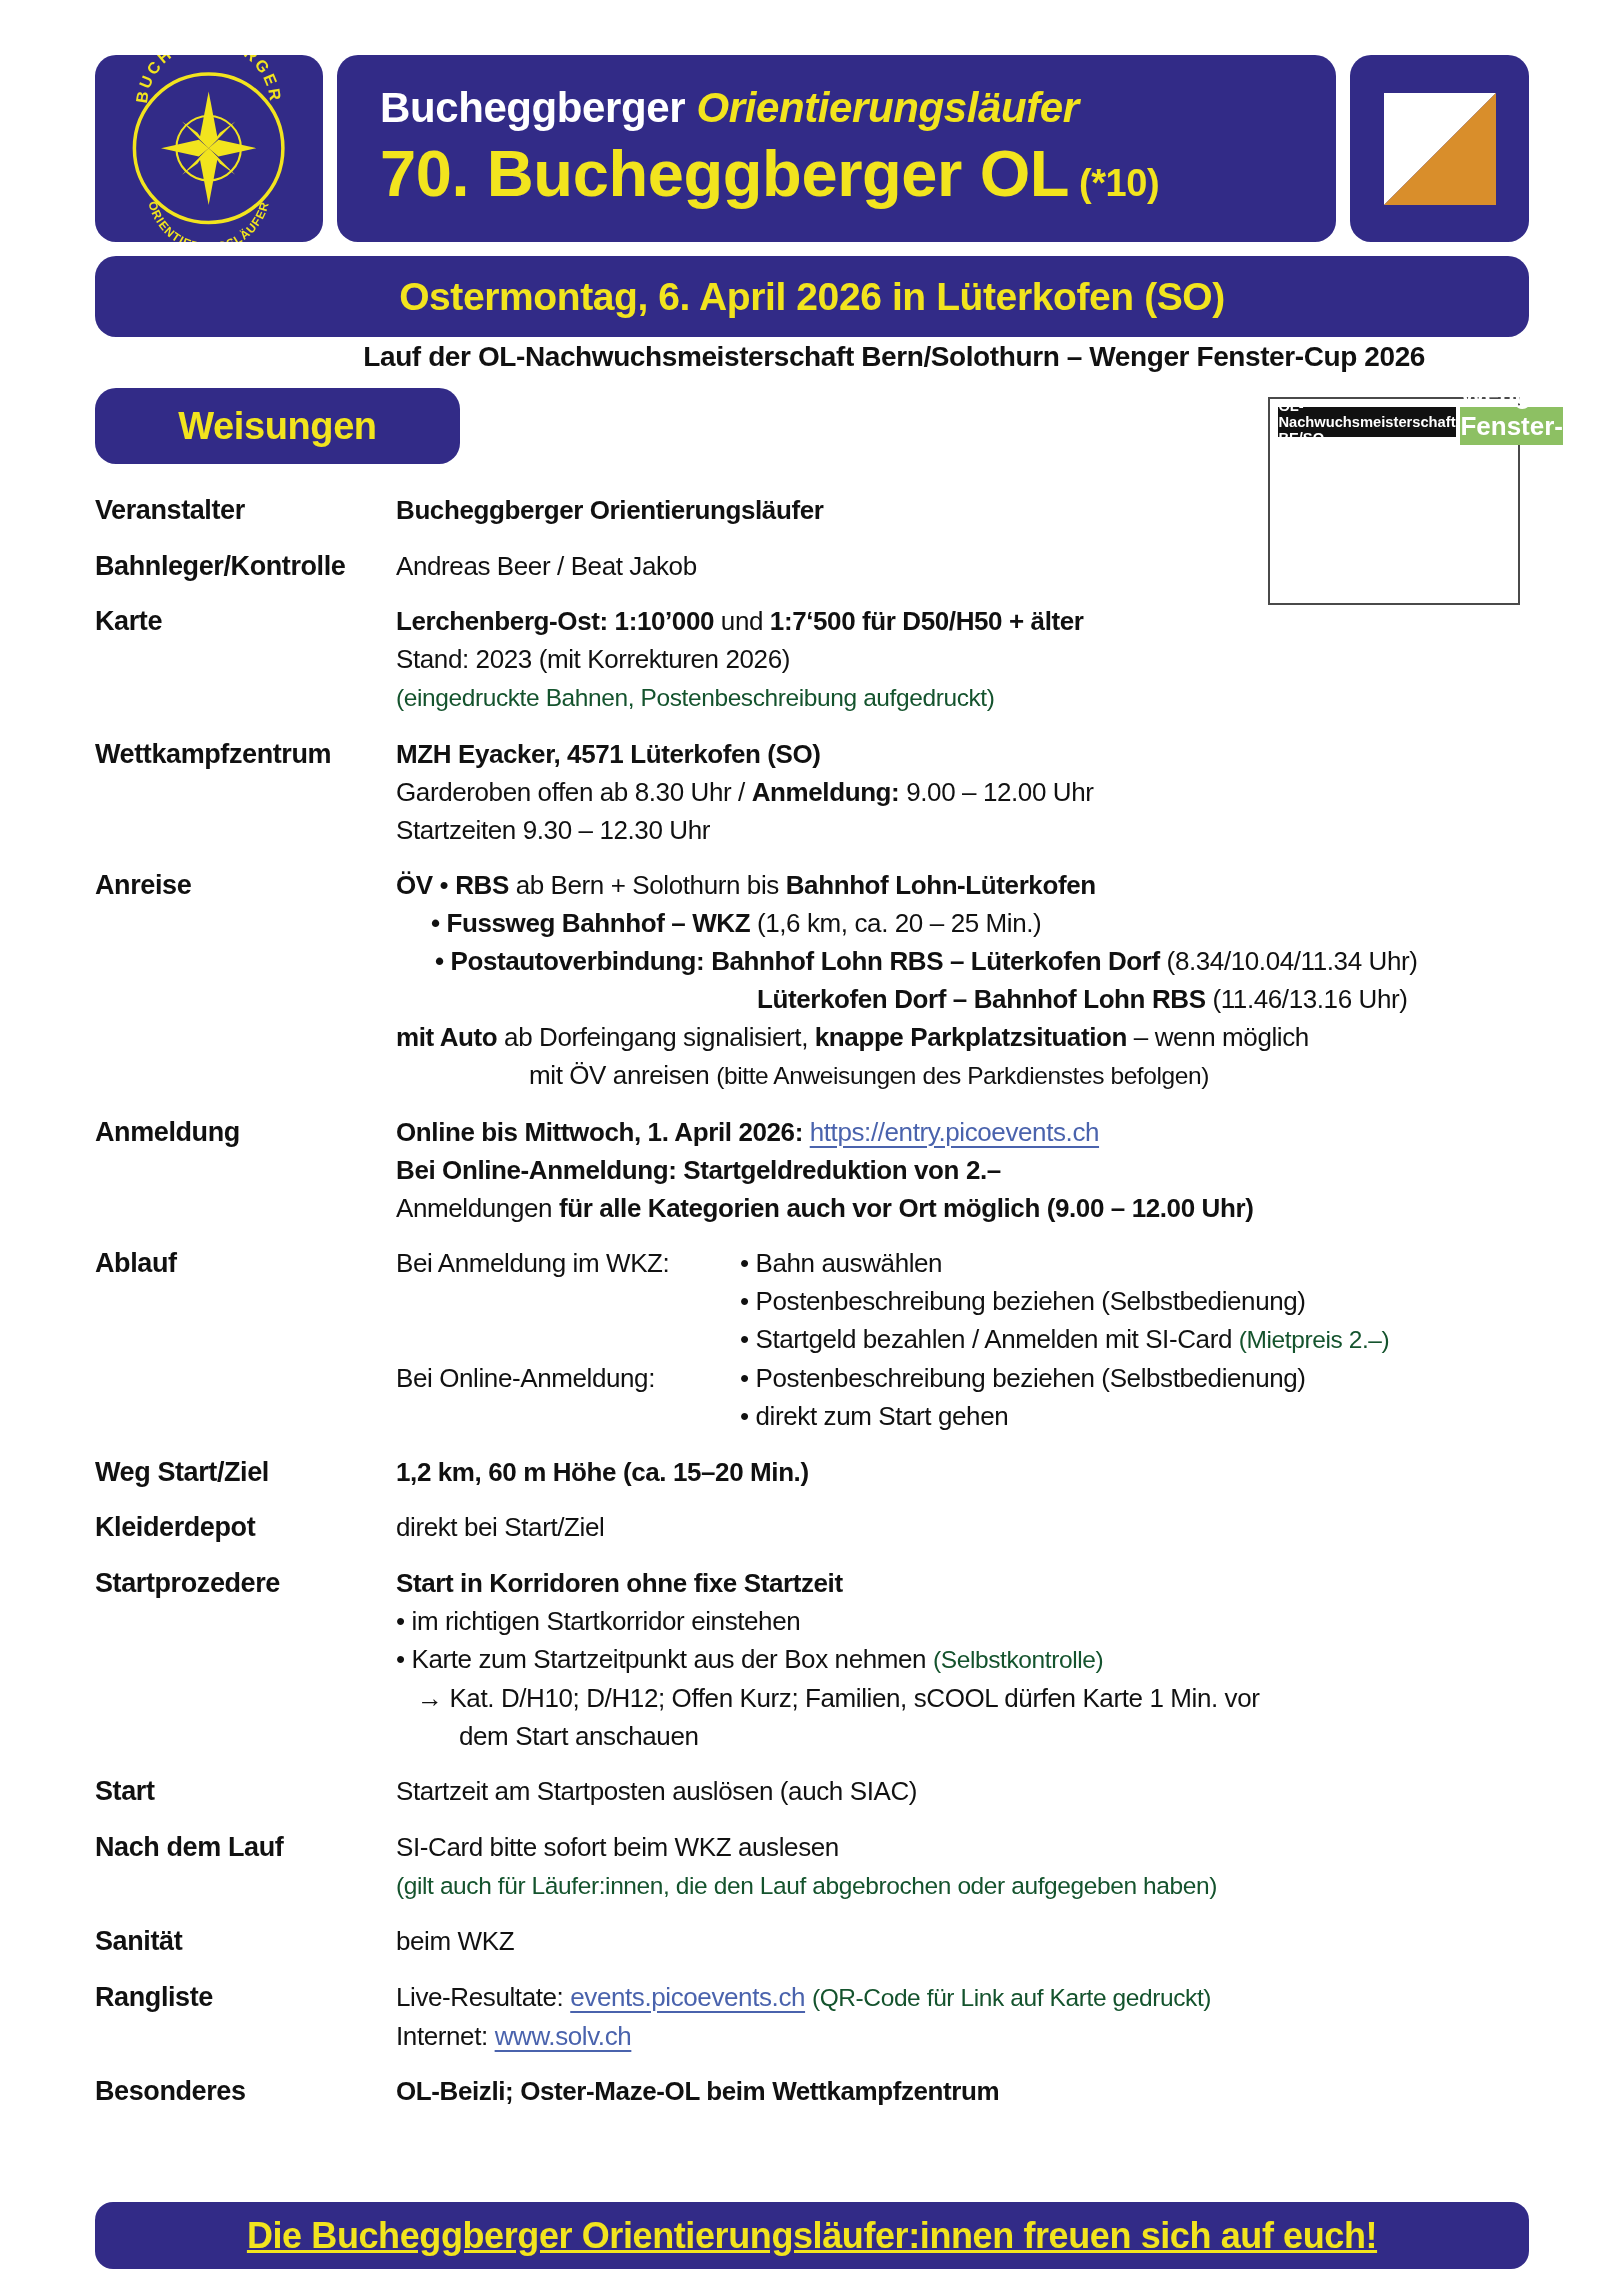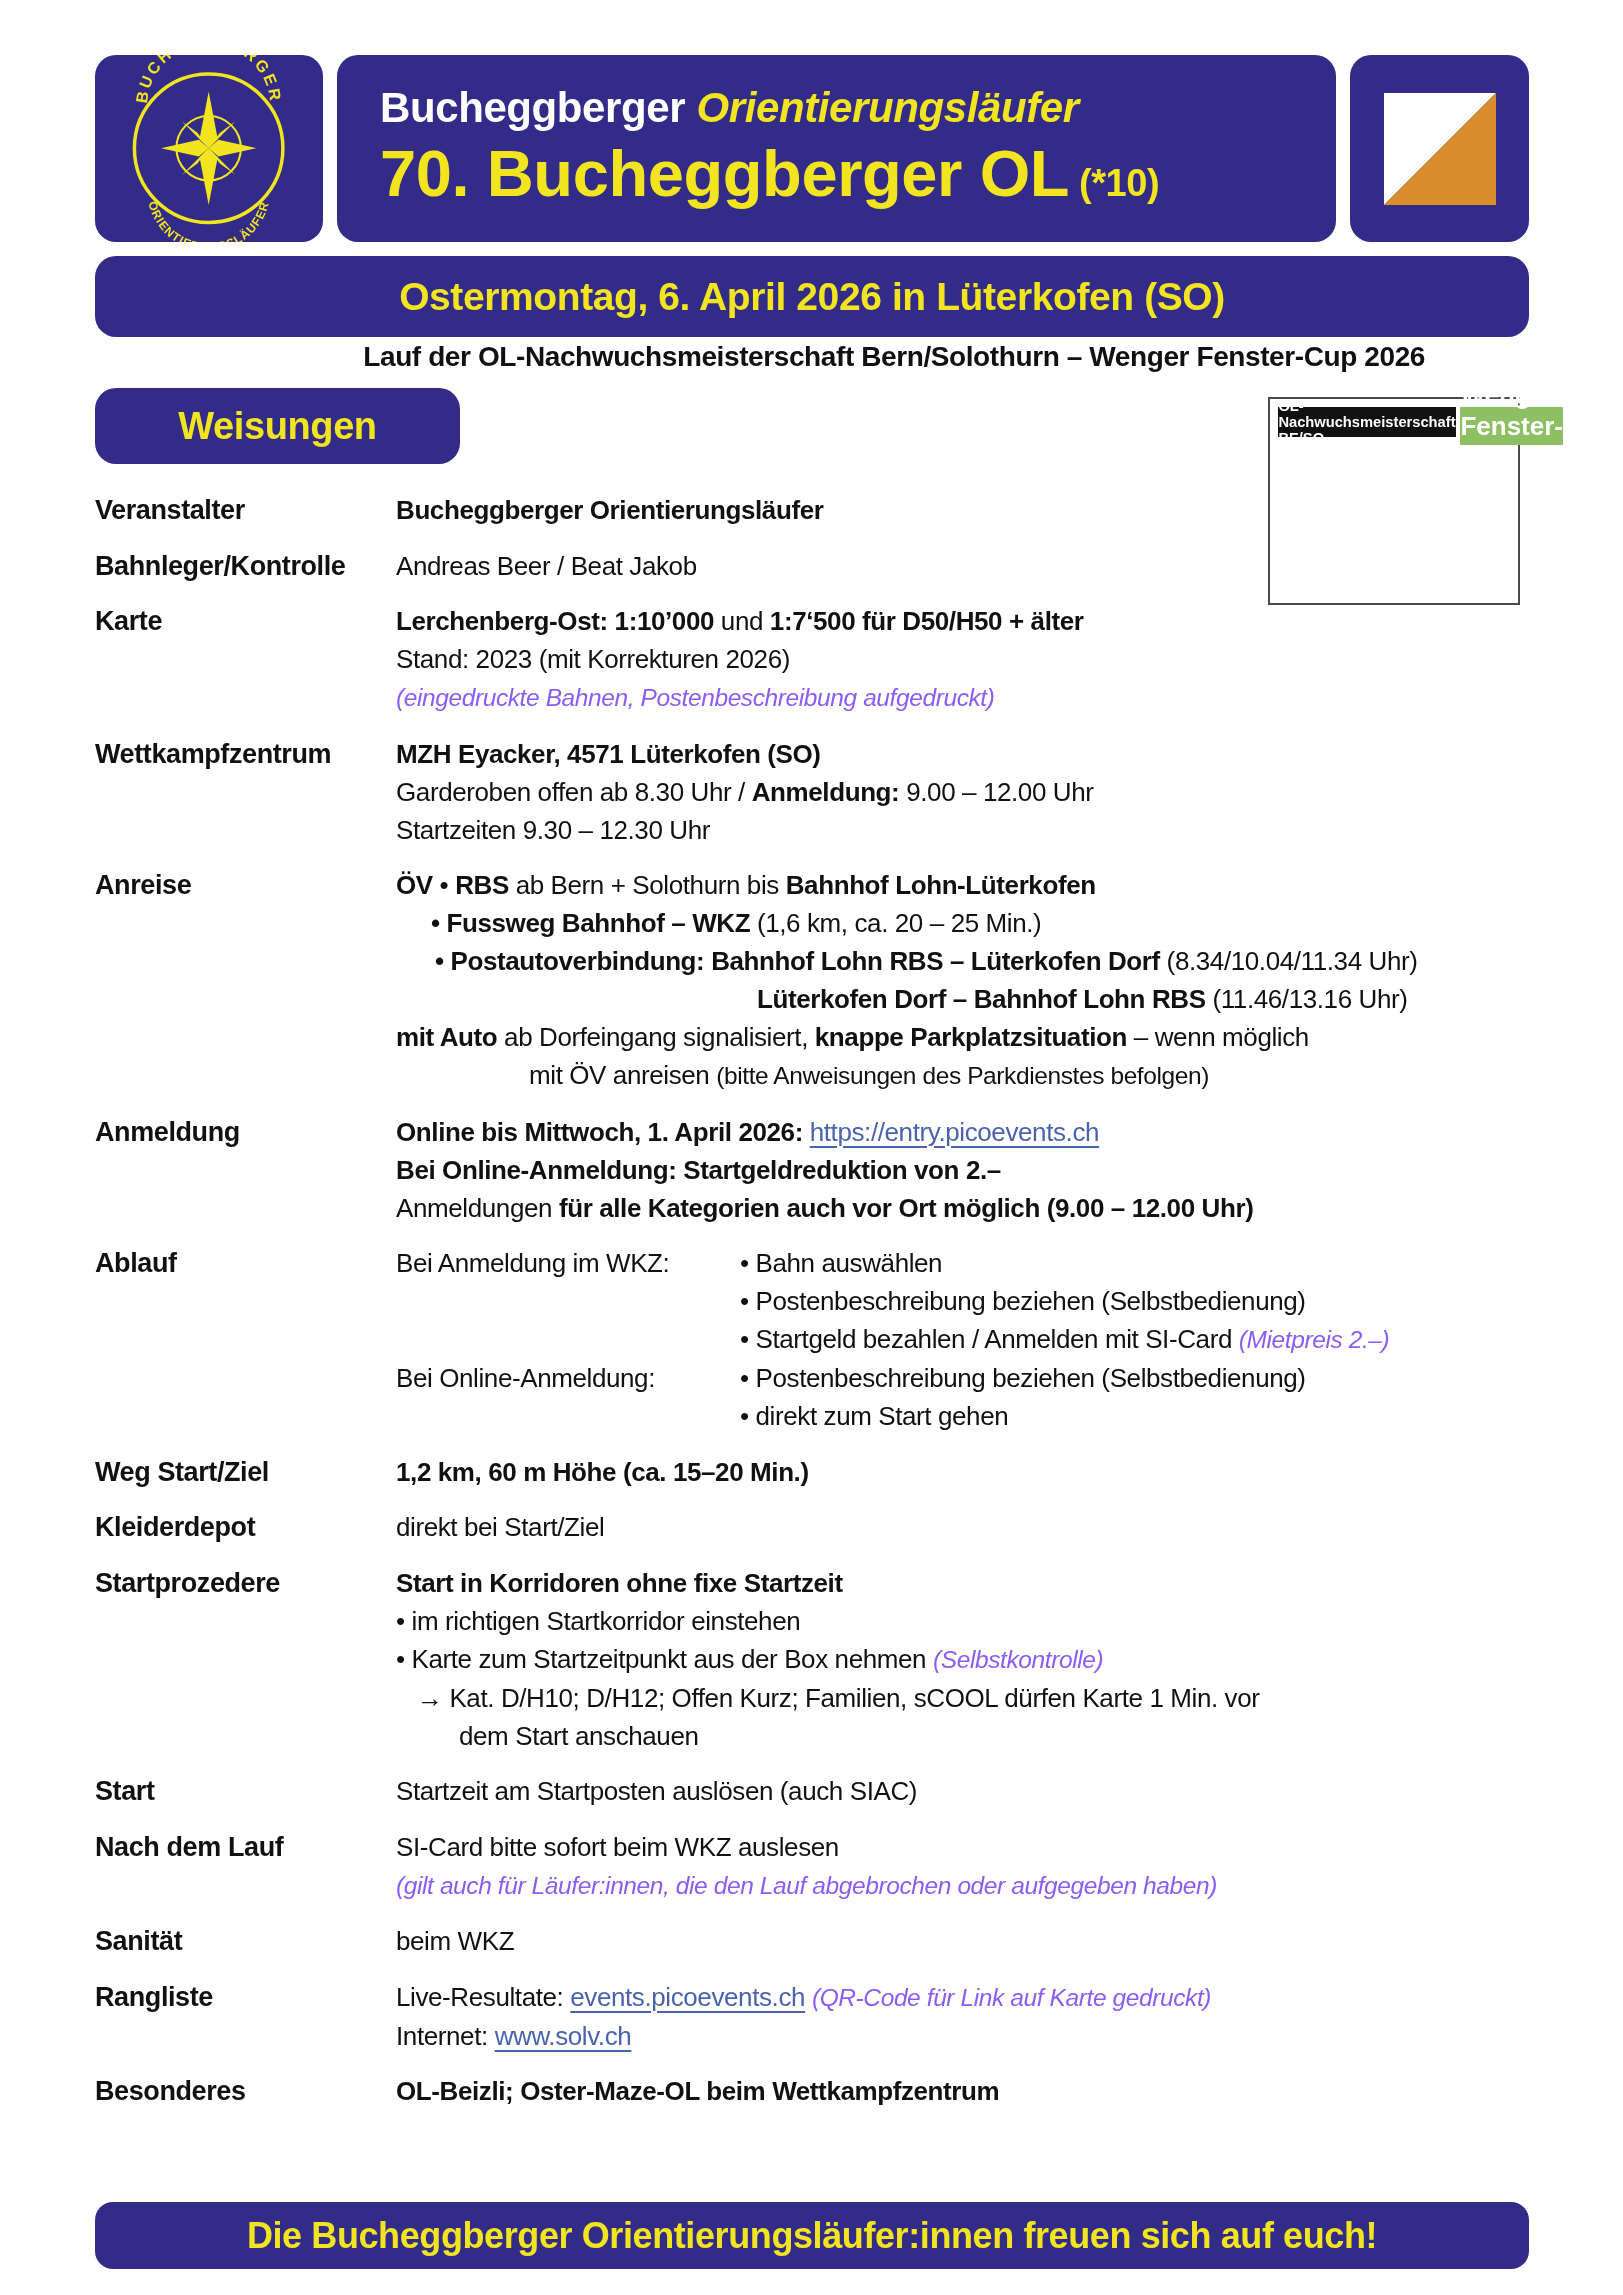--- a/index.html
+++ b/index.html
@@ -42,26 +42,26 @@
 
   
   .info-table{left:95px;top:491px;width:1434px;}
   .row{display:grid;grid-template-columns:301px 1fr;margin-bottom:17.5px;}
   .row-label{font-weight:700;font-size:27px;line-height:38px;}
   .row-value{font-size:26px;line-height:38px;}
   .line{min-height:38px;}
   .inner-label{display:inline-block;width:344px;font-weight:400;}
   .seg.r{font-weight:400;}
   .seg.b{font-weight:700;}
-  .seg.i{font-style:italic;font-size:24.5px;color:#8b5cf6;}
+  .seg.i{font-size:24.5px;color:#14532d;}
   .seg.sm{font-size:24.5px;}
   a.seg{color:var(--link);text-decoration:underline;text-decoration-thickness:2.1px;text-underline-offset:4.9px;}
 
   .footer-bar{left:95px;top:2202px;width:1434px;height:67px;display:flex;align-items:center;justify-content:center;
-              color:var(--yellow);font-size:36px;font-weight:700;border-radius:18px;}
+              color:var(--yellow);font-size:36px;font-weight:700;border-radius:18px;text-decoration:underline;}
 </style>
 </head>
 <body>
 
 <div class="page">
 
   <div class="abs bluebox logo-box">
     <svg width="228" height="187" viewBox="0 0 325 267">
       <defs>
         <path id="arcTop" d="M 79,103 A 88,88 0 1 1 245,103"></path>

